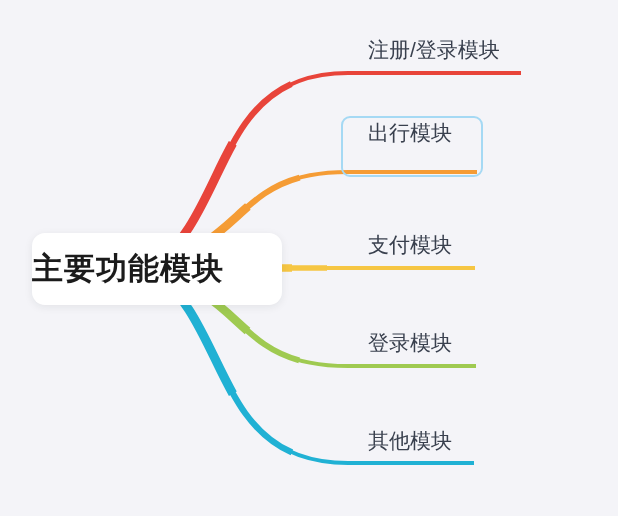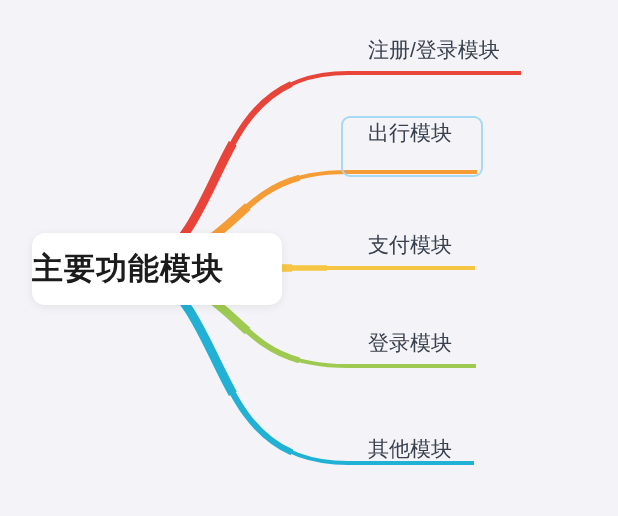--- a/index.html
+++ b/index.html
@@ -27,21 +27,21 @@
 
   .branch-label{
     position:absolute;left:368px;
     font-size:21px;color:#39404e;line-height:25px;
     white-space:nowrap;cursor:pointer;
   }
   .bl-1{top:37px;}
   .bl-2{top:120px;}
   .bl-3{top:232px;text-align:center;}
   .bl-4{top:330px;}
-  .bl-5{top:428px;margin-top:8px;}
+  .bl-5{top:428px;}
 
   .selection-box{
     position:absolute;left:341px;top:116px;width:142px;height:61px;
     border:2.5px solid #a5d9f4;border-radius:9px;
     box-sizing:border-box;
     background:transparent;
     pointer-events:none;
   }
 </style>
 </head>

